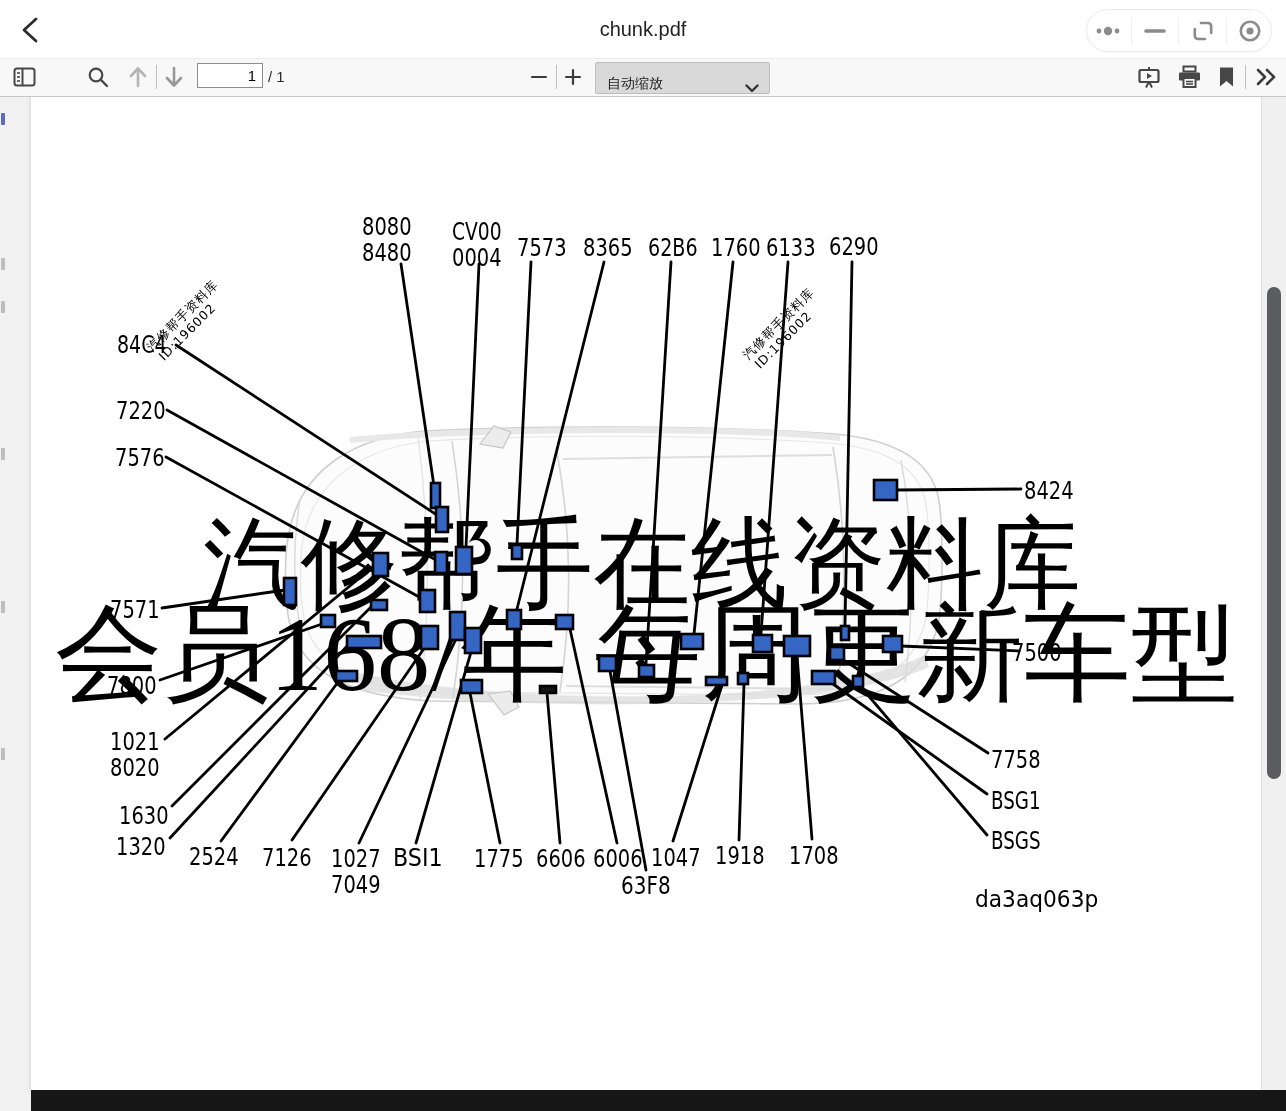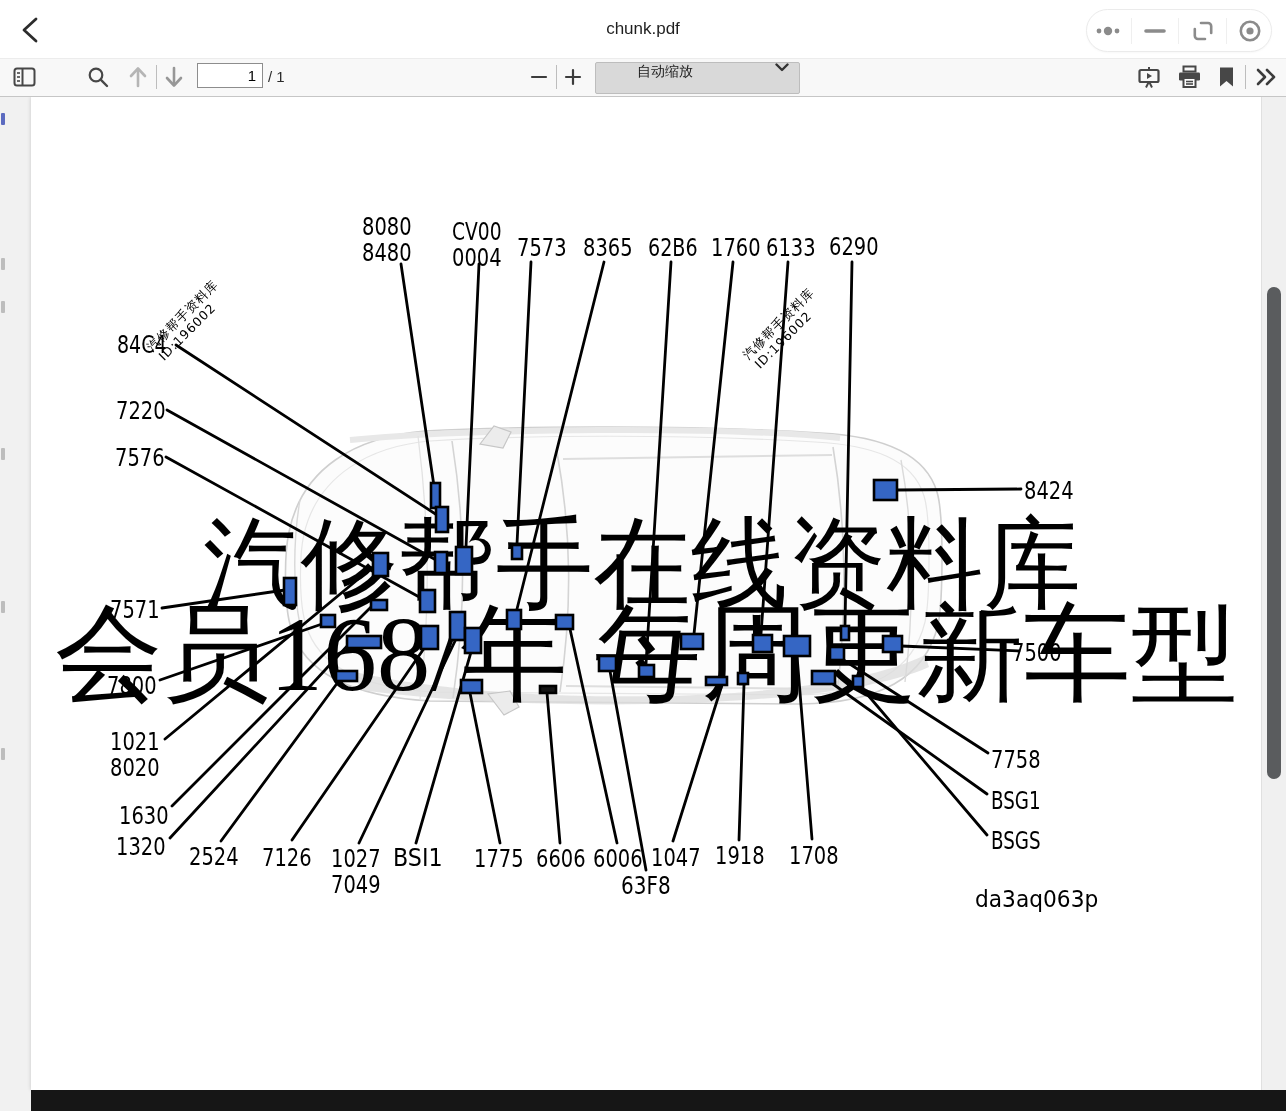--- a/index.html
+++ b/index.html
@@ -3,37 +3,37 @@
 <meta charset="utf-8">
 <style>
   html,body{margin:0;padding:0;}
   body{width:1286px;height:1111px;position:relative;overflow:hidden;background:#fff;
        font-family:"Liberation Sans",sans-serif;-webkit-font-smoothing:antialiased;}
   
   .titlebar{position:absolute;left:0;top:0;width:1286px;height:58px;background:#fff;
             border-bottom:1px solid #ececec;z-index:30;}
   .back-btn{position:absolute;left:14px;top:12px;width:36px;height:36px;background:none;border:none;cursor:pointer;padding:0;}
   .win-title{position:absolute;left:0;right:0;top:0;height:58px;line-height:58px;text-align:center;
-             font-size:17px;color:#1f1f1f;}
+             font-size:20px;color:#1f1f1f;}
   .ctrl-pill{position:absolute;right:14px;top:9px;width:184px;height:41px;border:1px solid #ebebeb;
              border-radius:22px;display:flex;align-items:center;justify-content:space-around;background:#fff;
              box-shadow:0 1px 2px rgba(0,0,0,.03);}
   .ctrl-pill .sep{width:1px;height:26px;background:#efefef;}
   .ctrl-btn{background:none;border:none;padding:0;width:38px;height:38px;display:flex;align-items:center;justify-content:center;cursor:pointer;}
   
   .pdftoolbar{position:absolute;left:0;top:58px;width:1286px;height:38px;background:#f8f8f8;
               border-bottom:1px solid #c6c6c6;z-index:25;}
   .tbi{position:absolute;top:0;height:38px;display:flex;align-items:center;justify-content:center;
        background:none;border:none;padding:0;cursor:pointer;}
   .tb-sep{position:absolute;top:7px;width:1px;height:24px;background:#bdbdbd;}
   .page-input{position:absolute;left:197px;top:5px;width:52px;height:23px;border:1px solid #8d8d8d;
               background:#fff;font-size:15px;text-align:right;padding:0 6px;font-family:"Liberation Sans",sans-serif;}
   .page-total{position:absolute;left:268px;top:0;height:38px;line-height:38px;font-size:15px;color:#2b2b2b;}
   .zoom-select{position:absolute;left:595px;top:4px;width:173px;height:30px;background:#d9d9d9;
-               border:1px solid #bdbdbd;border-radius:2px;display:flex;align-items:flex-start;cursor:pointer;padding-left:30px;}
+               border:1px solid #bdbdbd;border-radius:2px;display:flex;align-items:flex-end;cursor:pointer;}
   .zoom-select span{flex:1;padding-left:11px;font-size:14px;color:#1c1c1c;}
   .zoom-select svg{margin-right:10px;}
   
   .viewer{position:absolute;left:0;top:97px;width:1286px;height:1014px;background:#f1f1f1;}
   .left-gutter{position:absolute;left:0;top:0;width:31px;height:1014px;background:#f1f1f1;}
   .page{position:absolute;left:31px;top:0;width:1231px;height:993px;background:#fff;
         box-shadow:0 0 4px rgba(0,0,0,.18);}
   .bottom-bar{position:absolute;left:31px;top:993px;width:1255px;height:21px;background:#161616;}
   .scrollbar{position:absolute;right:0;top:0;width:24px;height:993px;background:#f0f0f0;border-left:1px solid #e0e0e0;}
   .scroll-thumb{position:absolute;left:5px;top:190px;width:14px;height:492px;background:#5a5c5e;border-radius:7px;cursor:pointer;}

